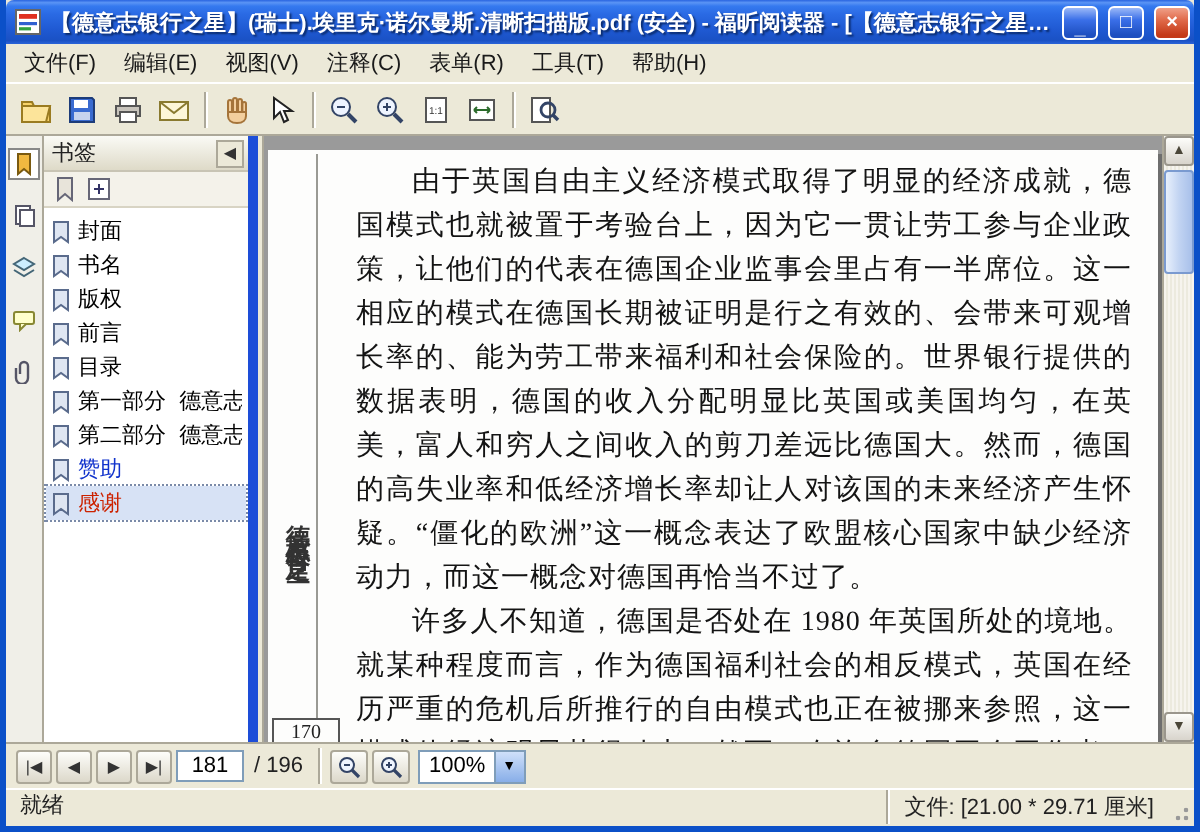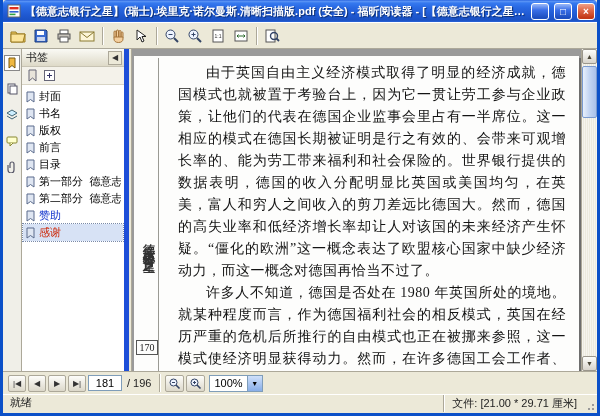--- a/index.html
+++ b/index.html
@@ -73,21 +73,21 @@
   
   .content { flex:1; position:relative; background:#9a9a9a; overflow:hidden; }
   .doc-page { position:absolute; left:2px; top:7px; width:445px; height:430px;
     background:#fdfdfc; box-shadow:2px 2px 0 #6e6e6e; }
   .margin-rule { position:absolute; left:24px; top:2px; bottom:-10px;
     width:1px; background:#9a9a94; }
   .vert-title { position:absolute; left:3px; top:178px; width:20px;
     writing-mode:vertical-rl; text-orientation:upright; letter-spacing:3px;
     font-size:12px; font-weight:bold; color:#333;
     font-family:"Liberation Serif", serif; }
-  .folio-box { position:absolute; left:2px; top:284px; width:22px;
+  .folio-box { position:absolute; left:2px; top:284px; width:34px;
     border:1px solid #555; text-align:center; font-size:10px; color:#222;
     padding:1px 0; background:#fdfdfc; font-family:"Liberation Serif", serif; }
   .page-text { margin:6px 13px 0 44px; font-size:14px; line-height:22px;
     letter-spacing:0.5px; text-align:justify; color:#141414;
     font-family:"Liberation Serif", serif; }
   .page-text p { text-indent:2em; }
 
   
   .vscroll { width:16px; flex:0 0 16px; background:
     repeating-linear-gradient(90deg,#f6f4ee 0 1px,#eceade 1px 2px);
@@ -149,20 +149,29 @@
         </svg>
     </span>
     <span class="title">【德意志银行之星】(瑞士).埃里克·诺尔曼斯.清晰扫描版.pdf (安全) - 福昕阅读器 - [【德意志银行之星】(瑞士).埃里克·诺尔曼斯.清晰扫描版.pdf (安全)]</span>
     <span class="tb-btn min">
         <span>_</span>
       </span>
     <span class="tb-btn">□</span>
     <span class="tb-btn close">×</span>
   </div>
 
+  <div class="menubar">
+    <span class="menu-item">文件(F)</span>
+    <span class="menu-item">编辑(E)</span>
+    <span class="menu-item">视图(V)</span>
+    <span class="menu-item">注释(C)</span>
+    <span class="menu-item">表单(R)</span>
+    <span class="menu-item">工具(T)</span>
+    <span class="menu-item">帮助(H)</span>
+  </div>
 
   <div class="toolbar">
     <span class="tool-btn">
       <span>
           <svg width="16" height="16">
             <path d="M1 4h5l1 2h8v8H1z" fill="#f7d26a" stroke="#9a7b20"></path>
             <path d="M1 6h14l-2 8H1z" fill="#fce49a" stroke="#9a7b20"></path>
           </svg>
         </span>
     </span>

